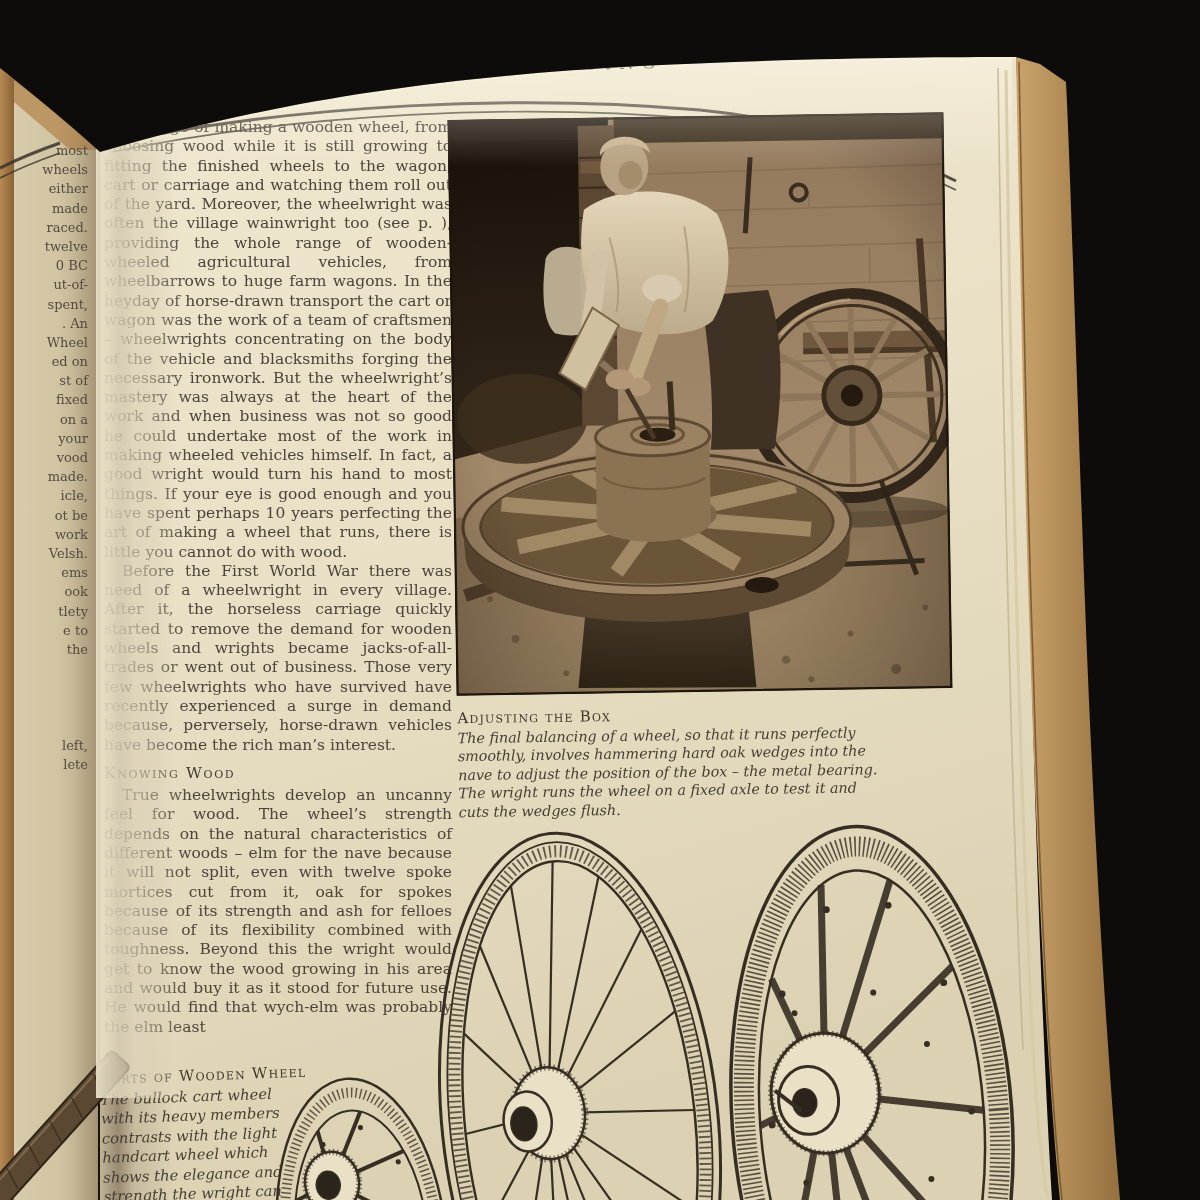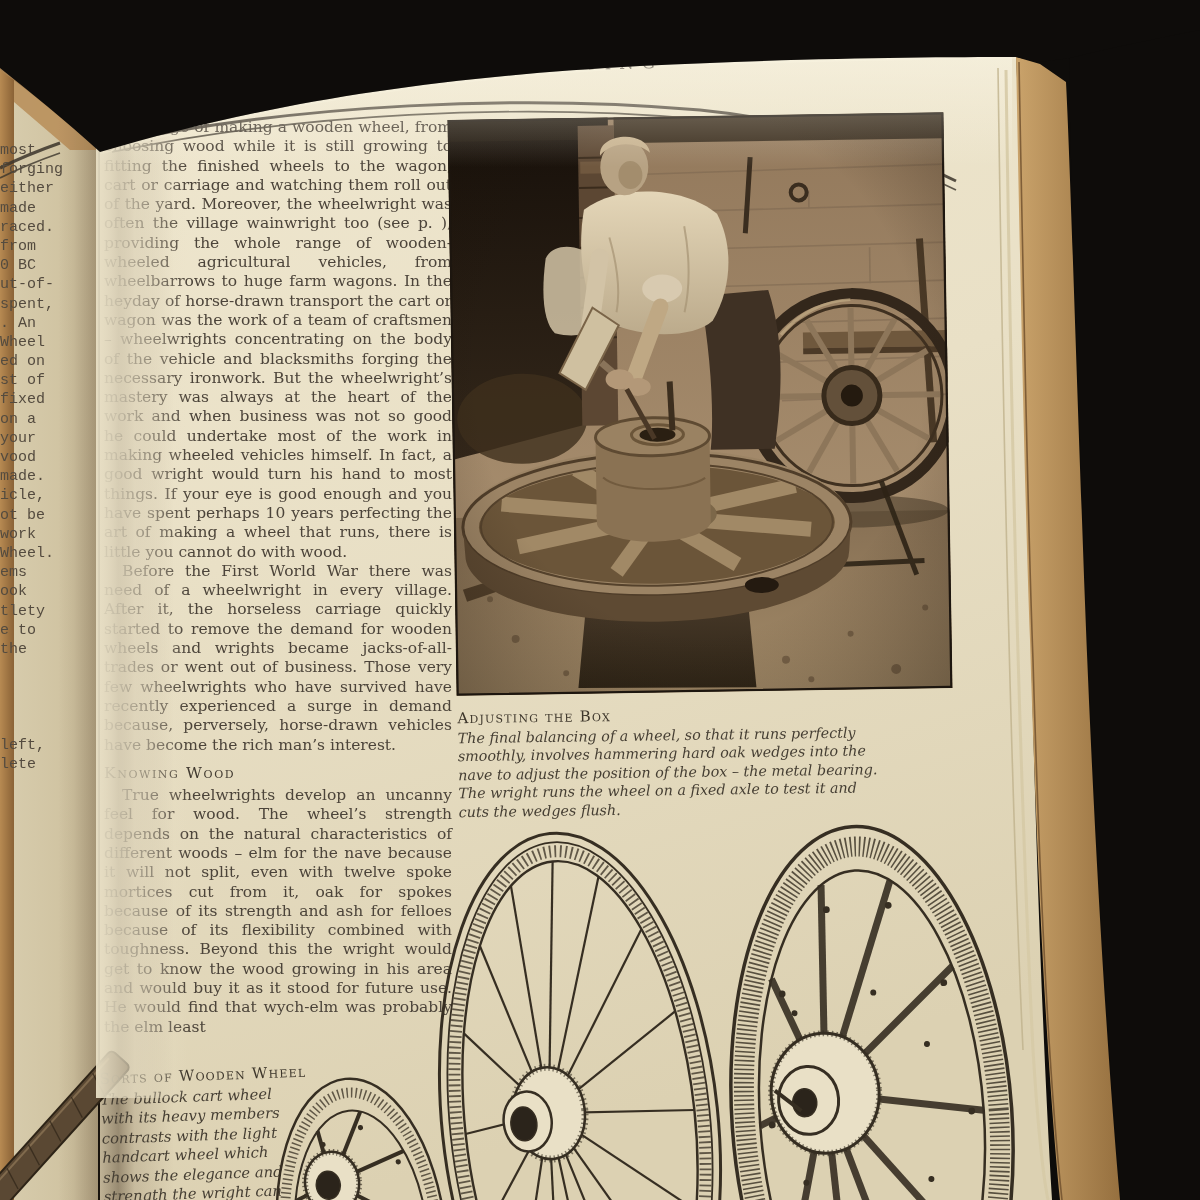--- a/index.html
+++ b/index.html
@@ -20,22 +20,22 @@
   .photo{position:absolute;left:452px;top:116px;width:496px;height:576px;
     transform:rotate(-0.9deg);transform-origin:50% 50%;}
   
   .caption{position:absolute;left:458px;top:706px;width:450px;color:#453e33;transform:rotate(-0.8deg);}
   .capHead{font-variant:small-caps;font-size:15px;letter-spacing:1.2px;color:#3d362b;margin-bottom:2px;}
   .capLine{font-style:italic;font-size:14.3px;line-height:18.4px;white-space:nowrap;}
   
   .sorts{position:absolute;left:102px;top:1066px;width:220px;color:#453e33;transform:rotate(-2deg);}
   .sortsLine{font-style:italic;font-size:14.8px;line-height:19.4px;white-space:nowrap;}
   
-  .leftfrag{position:absolute;left:0;top:141px;width:88px;text-align:left;
-    font-size:15px;line-height:19.2px;color:#544b3f;font-family:Liberation Mono, monospace;}
+  .leftfrag{position:absolute;left:0;top:141px;width:88px;text-align:right;
+    font-size:13px;line-height:19.2px;color:#544b3f;}
   .frag{height:19.2px;overflow:visible;}
   
   .fadewash{position:absolute;left:96px;top:108px;width:92px;height:990px;
     background:linear-gradient(90deg,rgba(233,224,198,.95),rgba(233,224,198,.5) 55%,rgba(233,224,198,0));}
   .toplight{position:absolute;left:100px;top:57px;width:912px;height:110px;
     background:linear-gradient(180deg,rgba(252,248,233,.5),rgba(252,248,233,0));}
 </style>
 </head>
 <body>
 
@@ -91,41 +91,41 @@
       <line x1="-11" y1="-56" x2="11" y2="-48" stroke="#2e2417" stroke-width="1.4" opacity="0.7"></line>
       <line x1="-11" y1="-24" x2="11" y2="-16" stroke="#2e2417" stroke-width="1.4" opacity="0.7"></line>
       <line x1="-11" y1="8" x2="11" y2="16" stroke="#2e2417" stroke-width="1.4" opacity="0.7"></line>
       <line x1="-11" y1="40" x2="11" y2="48" stroke="#2e2417" stroke-width="1.4" opacity="0.7"></line>
       <line x1="-11" y1="72" x2="11" y2="80" stroke="#2e2417" stroke-width="1.4" opacity="0.7"></line>
     </g>
   </svg>
 
   <div class="leftfrag">
       <div class="frag">most</div>
-      <div class="frag">forging</div>
+      <div class="frag">wheels</div>
       <div class="frag">either</div>
       <div class="frag">made</div>
       <div class="frag">raced.</div>
-      <div class="frag">from</div>
+      <div class="frag">twelve</div>
       <div class="frag">0 BC</div>
       <div class="frag">ut-of-</div>
       <div class="frag">spent,</div>
       <div class="frag">. An</div>
       <div class="frag">Wheel</div>
       <div class="frag">ed on</div>
       <div class="frag">st of</div>
       <div class="frag">fixed</div>
       <div class="frag">on a</div>
       <div class="frag">your</div>
       <div class="frag">vood</div>
       <div class="frag">made.</div>
       <div class="frag">icle,</div>
       <div class="frag">ot be</div>
       <div class="frag">work</div>
-      <div class="frag">Wheel.</div>
+      <div class="frag">Velsh.</div>
       <div class="frag">ems</div>
       <div class="frag">ook</div>
       <div class="frag">tlety</div>
       <div class="frag">e to</div>
       <div class="frag">the</div>
       <div class="frag"></div>
       <div class="frag"></div>
       <div class="frag"></div>
       <div class="frag"></div>
       <div class="frag">left,</div>

